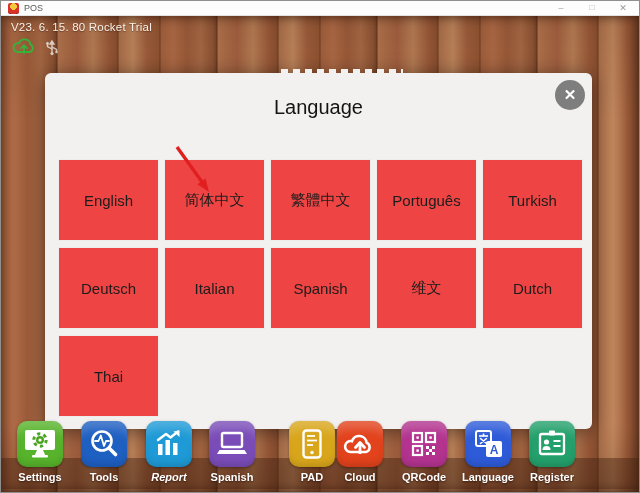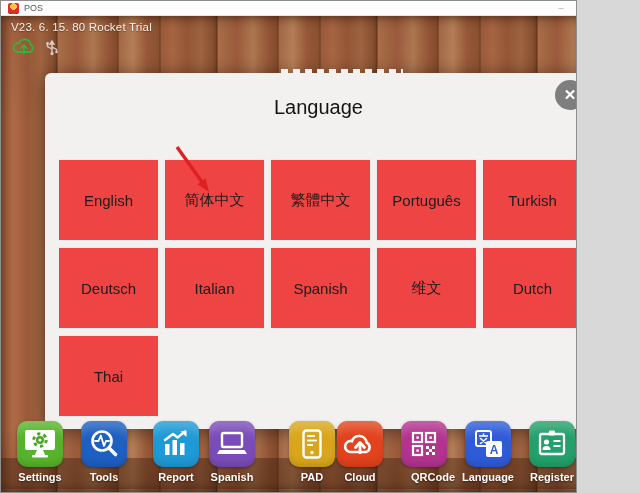--- a/index.html
+++ b/index.html
@@ -1,19 +1,19 @@
 <!DOCTYPE html>
 <html><head>
 <meta charset="utf-8">
 <style>
   * { margin:0; padding:0; box-sizing:border-box; }
   html,body { width:640px; height:493px; }
   body { font-family:"Liberation Sans", sans-serif; overflow:hidden; background:#d8d8d8; }
 
-  .window { position:relative; width:577px; height:493px; overflow:hidden; border:1px solid #8f8f8f; background:#fff; }
+  .window { position:relative; width:640px; height:493px; overflow:hidden; border:1px solid #8f8f8f; background:#fff; }
 
   
   .titlebar { position:absolute; top:0; left:0; width:100%; height:15px; background:#fdfdfd; border-bottom:1px solid #e3e3e3; z-index:30; }
   .app-icon { position:absolute; left:7px; top:2px; width:11px; height:11px; border-radius:2px;
               background:radial-gradient(circle at 50% 32%, #f3c83d 0 34%, #d8332b 36% 78%, #a32019 80%); }
   .win-title { position:absolute; left:23px; top:2px; font-size:9px; color:#5a5a5a; }
   .win-btn { position:absolute; top:0; width:22px; height:14px; text-align:center; font-size:9px; line-height:14px; color:#a8a8a8; cursor:default; }
   .win-min { left:549px; }
   .win-max { left:580px; font-size:8px; }
   .win-close { left:611px; color:#9a9a9a; }
@@ -49,22 +49,22 @@
 
   .arrow-layer { position:absolute; left:170px; top:138px; width:50px; height:62px; z-index:6; pointer-events:none; }
 
   
   .label-band { position:absolute; left:0; top:457px; width:640px; height:31px; background:rgba(62,30,14,.42); z-index:2; }
   .tb-item { position:absolute; top:420px; width:62px; text-align:center; z-index:10; cursor:pointer; }
   .tile { width:46px; height:46px; margin:0 auto; border-radius:10px; position:relative;
           box-shadow:inset 0 14px 10px -6px rgba(255,255,255,.22), inset 0 -6px 8px -4px rgba(0,0,0,.18), 0 1px 3px rgba(0,0,0,.35); }
   .tile svg { position:absolute; left:0; top:0; }
   .tb-label { display:block; margin-top:4px; font-size:11px; font-weight:bold; color:#ffffff; text-shadow:0 1px 2px rgba(40,15,5,.75); }
-  .ti0{left:8px;} .ti1{left:72px;} .ti2{left:144px;} .ti3{left:200px;} .ti4{left:280px;}
-  .ti5{left:328px;} .ti6{left:392px;text-align:right;} .ti7{left:456px;} .ti8{left:520px;}
+  .ti0{left:8px;} .ti1{left:72px;} .ti2{left:137px;font-style:italic;} .ti3{left:200px;} .ti4{left:280px;}
+  .ti5{left:328px;} .ti6{left:392px;} .ti7{left:456px;} .ti8{left:520px;}
 </style>
 </head>
 <body>
 
 <div class="window">
 
   <div class="titlebar">
     <span class="app-icon"></span>
     <span class="win-title">POS</span>
     <span class="win-btn win-min">–</span>

